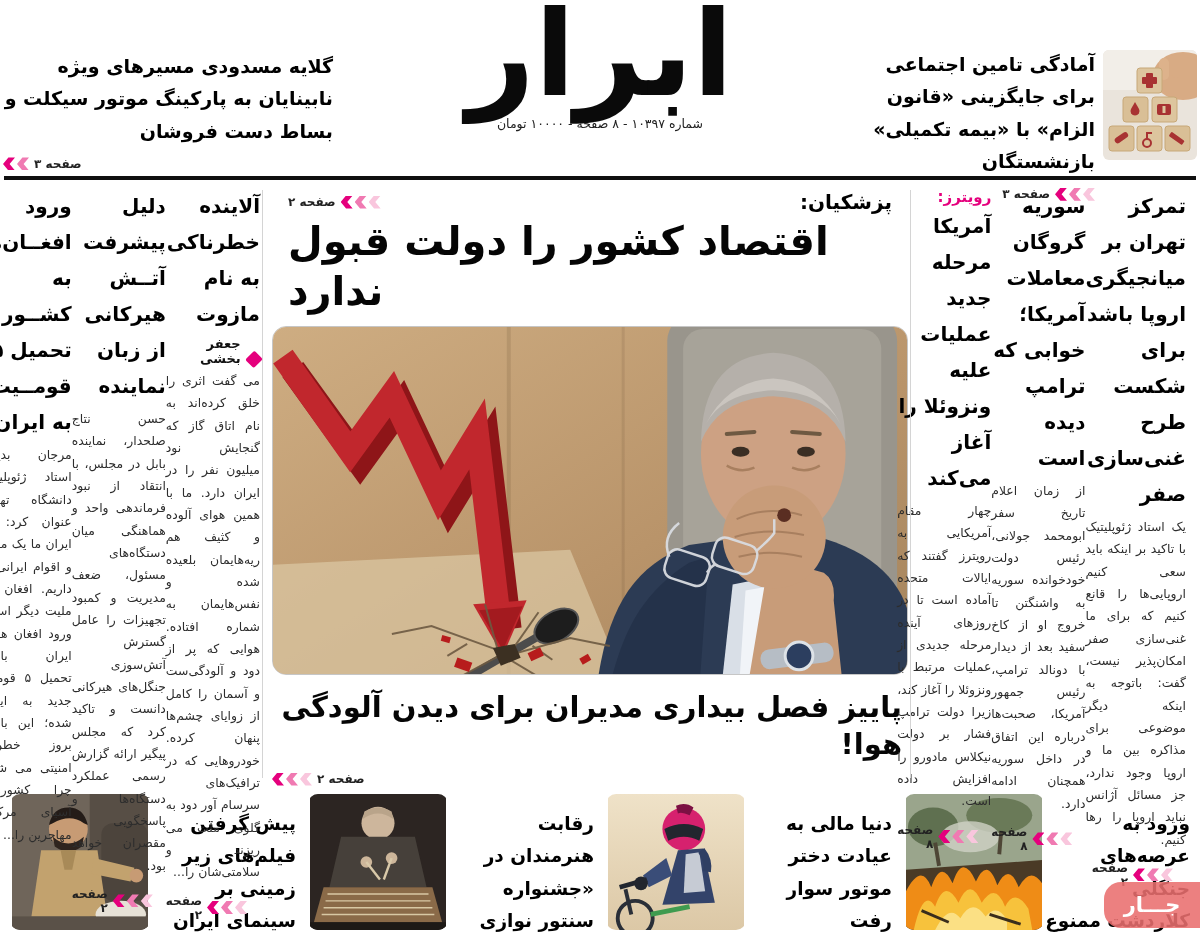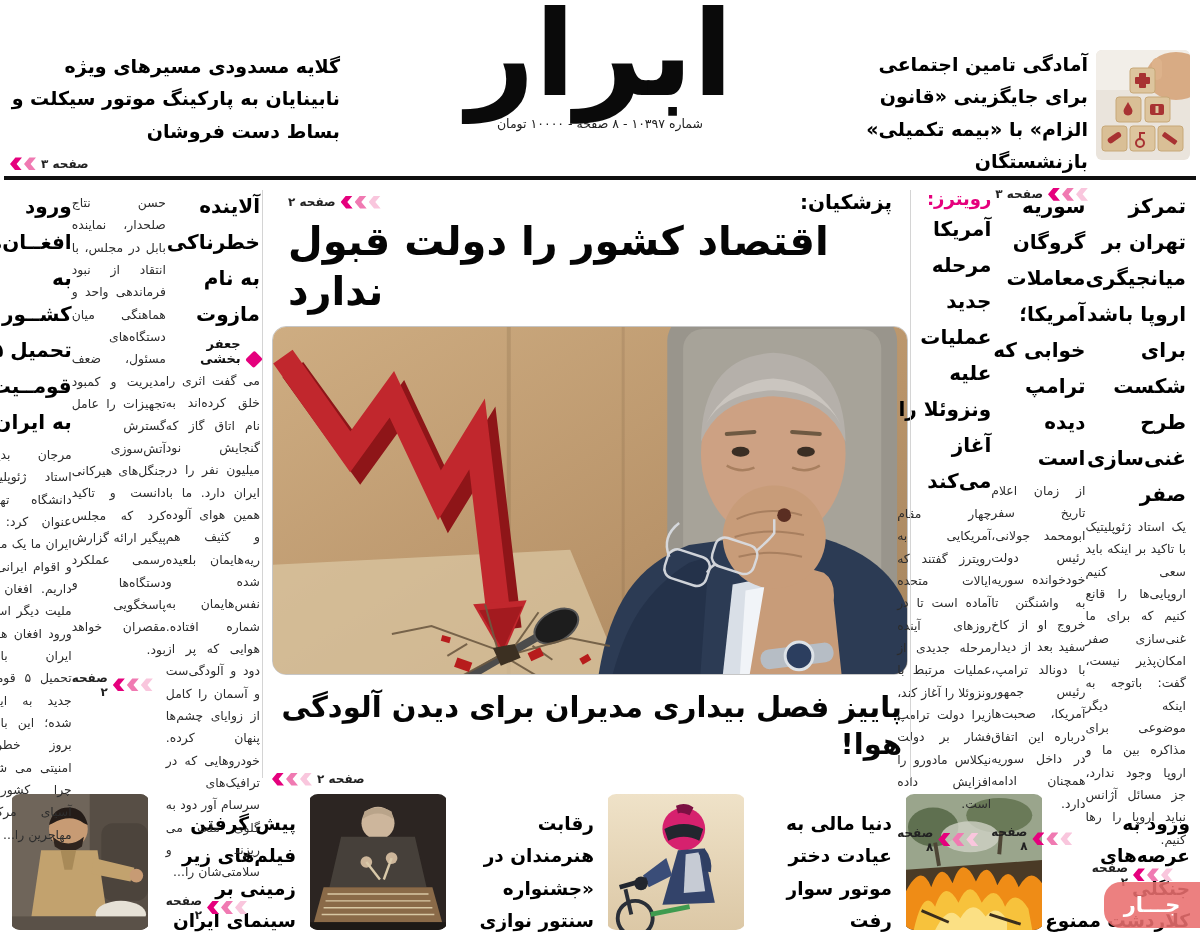--- a/index.html
+++ b/index.html
@@ -1,19 +1,19 @@
 <!DOCTYPE html>
 <html lang="fa"><head>
 <meta charset="utf-8">
 <style>
   html,body{margin:0;padding:0;background:#e8e8e8;}
   .page{position:relative;width:1200px;height:940px;background:#ffffff;margin:0 auto;
         font-family:"DejaVu Sans",sans-serif;overflow:hidden;color:#111;}
   
-  .topstrip{display:flex;height:176px;padding:0 10px;box-sizing:border-box;}
+  .topstrip{display:flex;height:176px;padding:0 3px;box-sizing:border-box;}
   .tl{width:330px;padding-top:50px;box-sizing:border-box;}
   .tl h3{margin:0;font-size:19px;font-weight:bold;direction:rtl;text-align:right;line-height:1.7;color:#000;}
   .masthead{flex:1;text-align:center;direction:rtl;}
   .mast-title{font-size:118px;line-height:1.02;font-weight:bold;color:#0a0a0a;margin-top:-6px;}
   .mast-info{font-size:12.5px;color:#222;line-height:1.55;direction:rtl;}
   .tr{width:330px;display:flex;gap:8px;padding-top:48px;box-sizing:border-box;}
   .tr-text{flex:1;}
   .tr h3{margin:0;font-size:19px;font-weight:bold;direction:rtl;text-align:right;line-height:1.7;color:#000;}
   .tr-photo{width:94px;height:110px;border-radius:6px;overflow:hidden;flex:none;margin-top:2px;}
   .blackbar{height:4px;background:#101010;margin:0 4px;}
@@ -27,21 +27,21 @@
   .jend{justify-content:flex-end;}
   
   .main{position:relative;display:flex;height:606px;padding:8px 10px 0;box-sizing:border-box;}
   .vrule{position:absolute;top:10px;bottom:8px;width:1px;background:#d4d4d4;}
   .col{direction:rtl;display:flex;}
   .leftcol{width:250px;}
   .rightcol{width:266px;}
   .story{margin-bottom:13px;}
   .story h2{margin:0 0 4px;font-size:20px;font-weight:bold;text-align:right;line-height:1.8;color:#000;}
   .story .body{font-size:12.4px;line-height:1.8;text-align:justify;color:#2d2d2d;margin-top:4px;}
-  .kicker-pink{color:#e5007d;font-size:18px;font-weight:bold;text-align:right;margin-bottom:2px;}
+  .kicker-pink{color:#e5007d;font-size:15px;font-weight:bold;text-align:right;margin-bottom:2px;}
   .author{display:flex;direction:rtl;align-items:flex-end;justify-content:flex-start;gap:7px;margin:4px 0 2px;}
   .author .nm{font-size:13px;font-weight:bold;color:#111;}
   .diamond{width:13px;height:13px;background:#e5007d;transform:rotate(45deg);border-radius:2px;}
   
   .centercol{width:636px;margin:0 12px;display:flex;flex-direction:column;}
   .card-top{display:flex;direction:rtl;justify-content:space-between;align-items:center;padding:2px 16px 0;}
   .main-kicker{font-size:20px;font-weight:bold;color:#000;}
   .main-head{font-size:40px;font-weight:bold;direction:rtl;text-align:left;padding:2px 16px 10px;line-height:1.25;color:#050505;}
   .photo-frame{border:1px solid #c6c6c6;border-radius:14px;overflow:hidden;height:388px;background:#fff;}
   .photo-frame svg{display:block;width:100%;height:100%;}
@@ -144,20 +144,21 @@
           <span class="chevs">
               <span class="chev c1"></span>
               <span class="chev c2"></span>
               <span class="chev c3"></span>
             </span>
           <span class="dots"></span>
         </div>
       </div>
 
       <div class="story">
+        <h2>دلیل پیشرفت آتــش هیرکانی از زبان نماینده</h2>
         <div class="body">حسن نتاج صلحدار، نماینده بابل در مجلس، با انتقاد از نبود فرماندهی واحد و هماهنگی میان دستگاه‌های مسئول، ضعف مدیریت و کمبود تجهیزات را عامل گسترش آتش‌سوزی جنگل‌های هیرکانی دانست و تاکید کرد که مجلس پیگیر ارائه گزارش رسمی عملکرد دستگاه‌ها و پاسخگویی مقصران خواهد بود.</div>
         <div class="badge">
           <span class="lbl">صفحه ۲</span>
           <span class="chevs">
               <span class="chev c1"></span>
               <span class="chev c2"></span>
               <span class="chev c3"></span>
             </span>
           <span class="dots"></span>
         </div>

